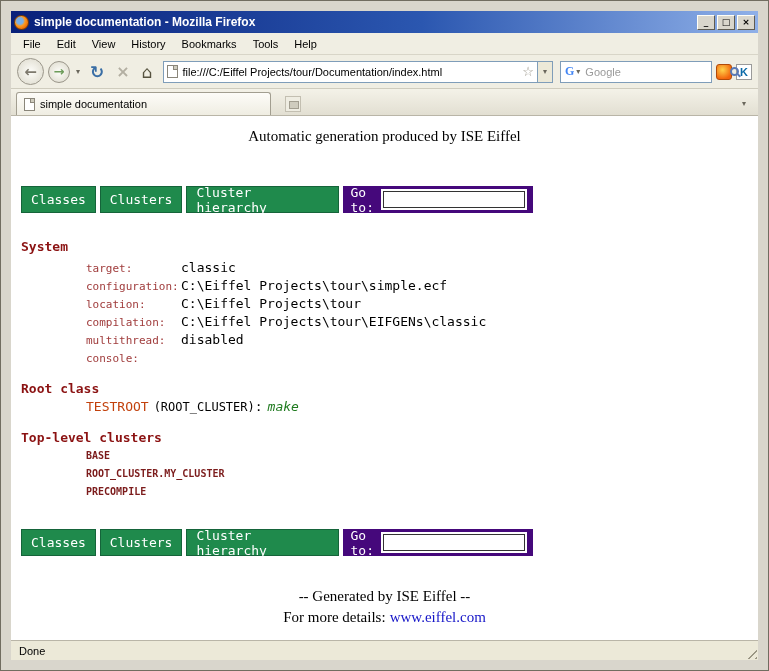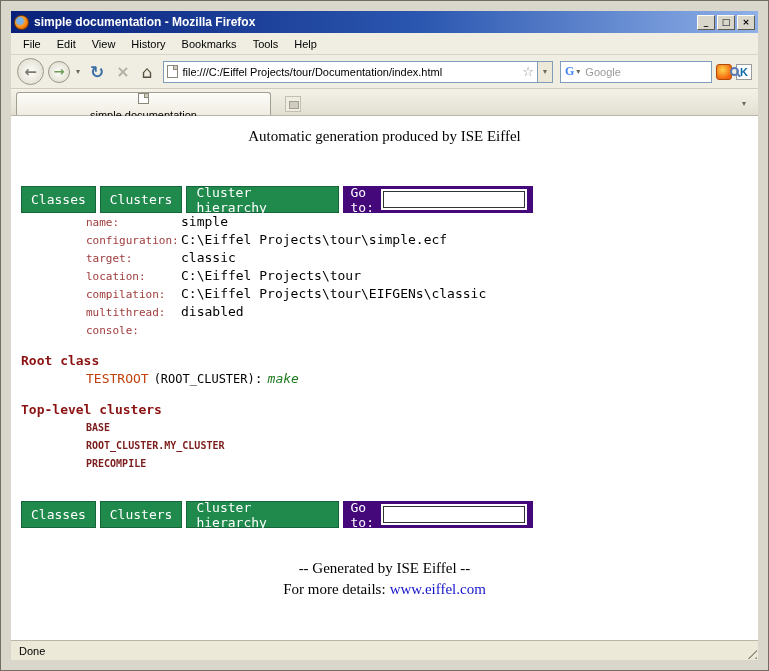--- a/index.html
+++ b/index.html
@@ -70,21 +70,21 @@
           background:radial-gradient(circle at 40% 35%, #ffd24a, #f2640c 75%);
           border:1px solid #b14a08; }
   .ext2 { width:16px; height:16px; background:#fff; border:1px solid #9a9a9a; cursor:pointer;
           font-size:11px; font-weight:bold; color:#0b6aa8; text-align:center; line-height:14px; }
 
   
   .tabbar { height:27px; flex:0 0 27px; background:linear-gradient(#f4f2e8,#e2dfd2);
             border-bottom:1px solid #b9b5a7; display:flex; align-items:flex-end; padding:0 5px; }
   .tab { height:23px; width:255px; background:linear-gradient(#fdfcf8,#efede2);
          border:1px solid #a29e90; border-bottom:none; border-radius:3px 3px 0 0;
-         display:flex; align-items:center; gap:5px; padding:0 7px; font-size:11px; cursor:pointer;flex-direction:column; }
+         display:flex; align-items:center; gap:5px; padding:0 7px; font-size:11px; cursor:pointer; }
   .tab-extra { width:16px; height:16px; margin:0 0 3px 14px; border:1px solid #c3bfb1;
                background:#efede2; cursor:pointer; position:relative; }
   .tab-extra::after { content:""; position:absolute; left:3px; top:4px; width:8px; height:6px;
                       background:#cfccbe; border:1px solid #a29e90; }
   .flex-sp { flex:1; }
   .tab-drop { width:18px; height:18px; margin-bottom:3px; display:flex; align-items:center;
               justify-content:center; cursor:pointer; }
 
   
   .content { flex:1; background:#fff; overflow:hidden; padding-top:12px; }
@@ -210,28 +210,26 @@
     <div class="navbar">
       <a class="nav-btn">Classes</a>
       <a class="nav-btn">Clusters</a>
       <a class="nav-btn">Cluster hierarchy</a>
       <span class="goto">
         <span class="goto-label">Go to:</span>
         <input class="goto-input" value="" style="">
       </span>
     </div>
 
-    <div class="kv">
-      <span class="k">name:</span><span class="v">simple</span>
+    <div class="sec-heading sys">System</div>
+    <div class="kv">
+      <span class="k">target:</span><span class="v">classic</span>
     </div>
     <div class="kv">
       <span class="k">configuration:</span><span class="v">C:\Eiffel Projects\tour\simple.ecf</span>
-    </div>
-    <div class="kv">
-      <span class="k">target:</span><span class="v">classic</span>
     </div>
     <div class="kv">
       <span class="k">location:</span><span class="v">C:\Eiffel Projects\tour</span>
     </div>
     <div class="kv">
       <span class="k">compilation:</span><span class="v">C:\Eiffel Projects\tour\EIFGENs\classic</span>
     </div>
     <div class="kv">
       <span class="k">multithread:</span><span class="v">disabled</span>
     </div>

